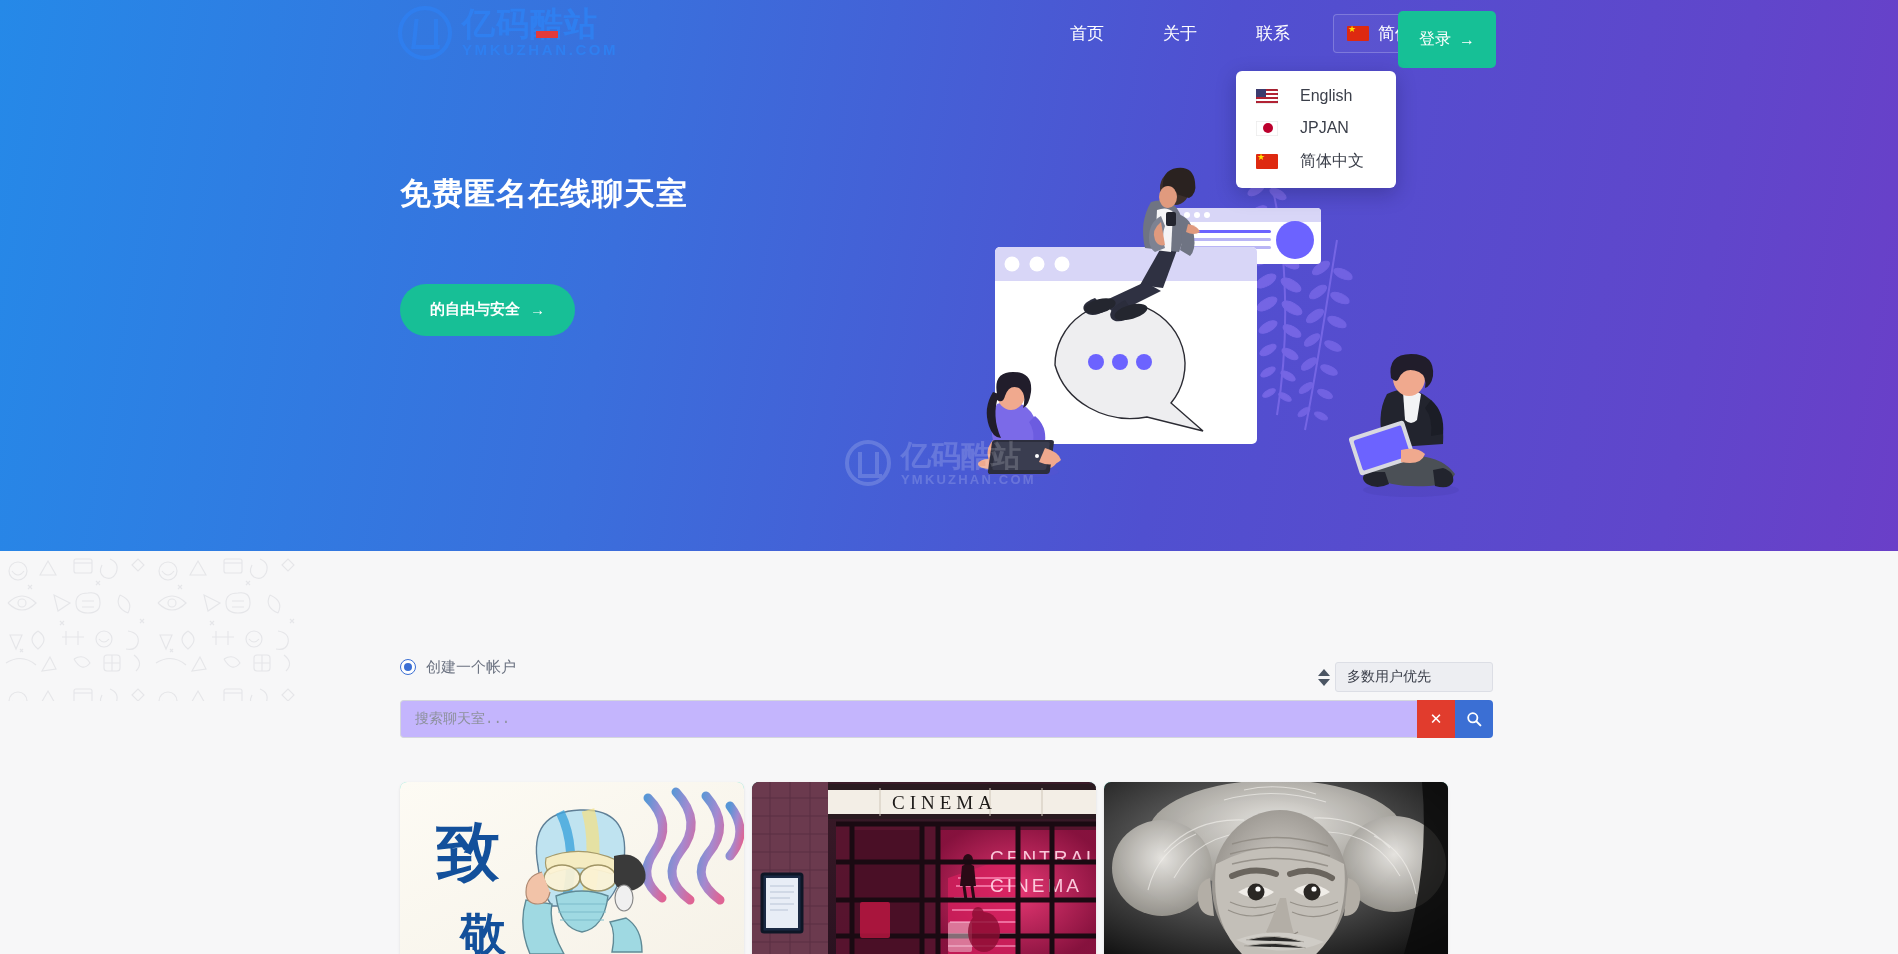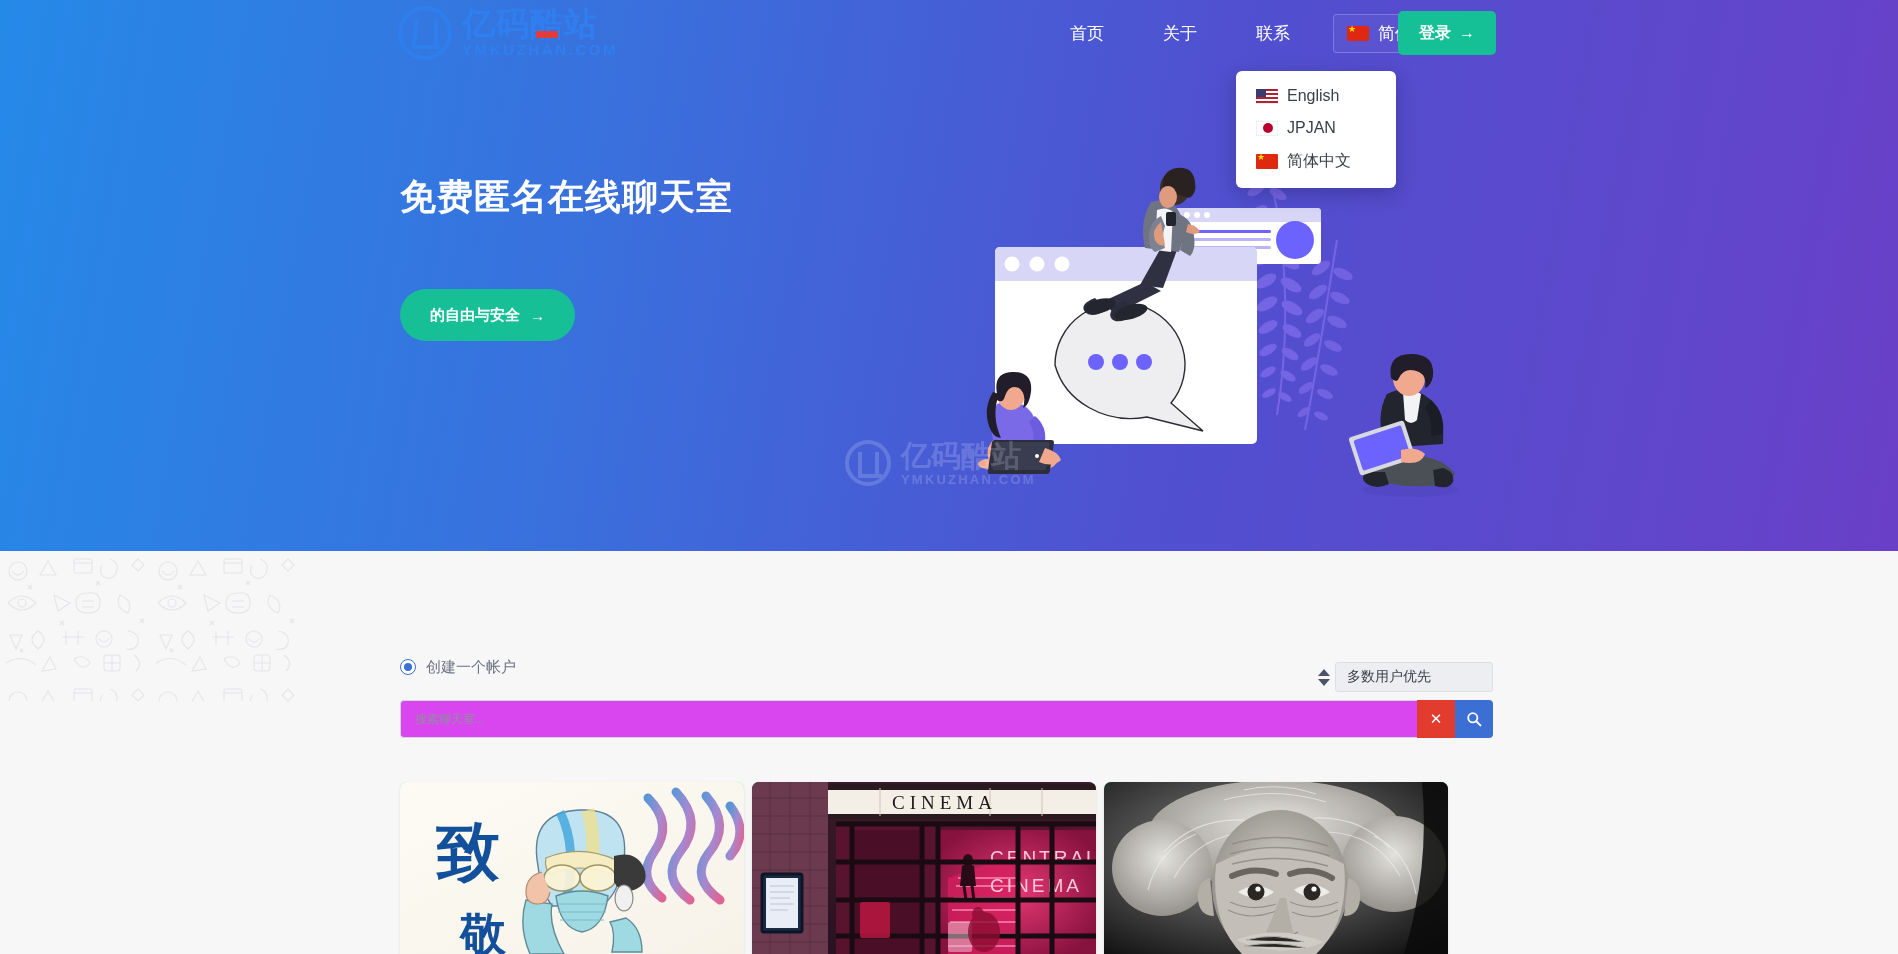--- a/index.html
+++ b/index.html
@@ -97,44 +97,44 @@
   }
   .flag-jp::before {
     content:""; position:absolute; left:7px; top:2.5px;
     width:10px; height:10px; border-radius:50%; background:#bc002d;
   }
   .caret { width:0; height:0; border-left:5px solid transparent; border-right:5px solid transparent;
            border-top:6px solid #fff; margin-left:3px; }
 
   .login-btn {
     position: absolute; left: 1398px; top: 11px;
-    width: 98px; height: 44px; border-radius: 5px;
+    width: 98px; height: 57px; border-radius: 5px;
     background: #16c096; color: #fff;
     display: flex; align-items: center; justify-content: center; gap: 8px;
-    font-size: 16px; font-weight: 700; cursor: pointer; border: none;
+    font-size: 16px; font-weight: 400; cursor: pointer; border: none;
     font-family: inherit;
   }
 
   
   .lang-menu {
     position: absolute; left: 1236px; top: 71px; width: 160px;
     background: #fff; border-radius: 6px;
     box-shadow: 0 6px 20px rgba(10,10,40,.25);
     padding: 9px 0; z-index: 60;
   }
   .lang-item {
-    display: flex; align-items: center; gap: 9px;
+    display: flex; align-items: center; gap: 22px;
     padding: 7px 20px; font-size: 16px; color: #3b3f4a; cursor: pointer;
     white-space: nowrap;
   }
 
   
   .hero-copy { position: absolute; left: 400px; top: 176px; width: 560px; z-index: 20; }
   .hero-title {
-    color: #fff; font-size: 36px; font-weight: 900; letter-spacing: 1px;
+    color: #fff; font-size: 31px; font-weight: 900; letter-spacing: 1px;
     line-height: 1.15; margin-bottom: 28px;
   }
   .hero-sub {
     color: rgba(255,255,255,.97); font-size: 16.5px; line-height: 1.72; font-weight: 400;
     max-width: 530px;
   }
   .hero-cta {
     display: inline-flex; align-items: center; justify-content:center; gap: 10px;
     margin-top: 44px; height: 52px; padding: 0 30px;
     background: #17bf96; color: #fff; border: none; border-radius: 28px;
@@ -190,22 +190,22 @@
     width: 158px; height: 30px;
     background: #edeef2; border: 1px solid #dcdee5; border-radius: 3px;
     display:flex; align-items:center; padding: 0 11px;
     font-size: 14px; color: #3b3f4a; cursor:pointer;
   }
 
   .search-row { display:flex; margin-top: 16px; height: 38px; }
   .search-input {
     flex: 1; height: 38px; border: 1px solid #d4d6dd; border-right: none;
     border-radius: 4px 0 0 4px; padding: 0 14px;
-    font-size: 12px; color: #3b3f4a; background: #d946ef; outline: none;
-    font-family: Liberation Serif, serif;
+    font-size: 14px; color: #3b3f4a; background: #c4b5fd; outline: none;
+    font-family: Liberation Mono, monospace;
   }
   .search-input::placeholder { color: #8d919c; }
   .btn-clear, .btn-search {
     width: 38px; height: 38px; border: none; cursor: pointer;
     display: flex; align-items: center; justify-content: center;
     color: #fff; font-size: 15px; font-weight: 700; font-family: inherit;
   }
   .btn-clear { background: #e13c2d; }
   .btn-search { background: #3b6fd4; border-radius: 0 4px 4px 0; }
 

